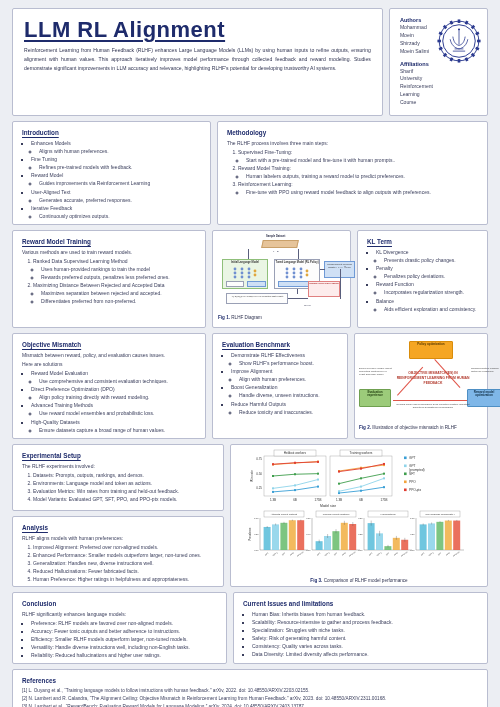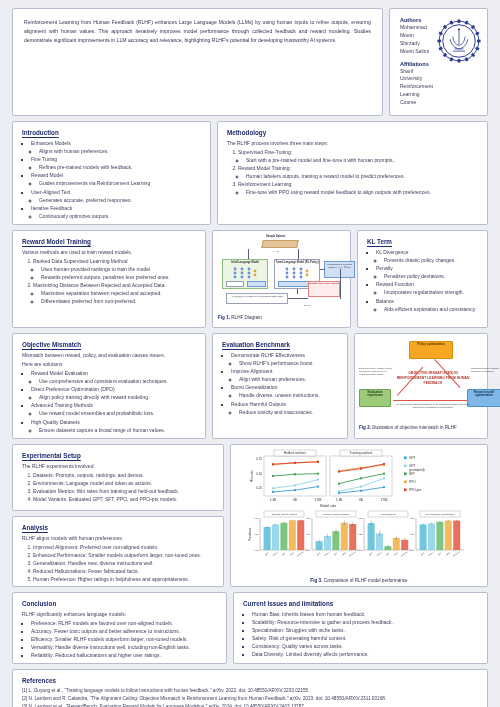--- a/index.html
+++ b/index.html
@@ -89,20 +89,21 @@
   .refs li{font-size:4.7px;line-height:1.75;list-style:none;}
   ul.refs{padding-left:0;}
 </style>
 </head>
 <body>
 
 <div class="poster">
 
   <div class="row">
     <div class="card head-left">
+      <div class="h-title">LLM RL  Alignment</div>
       <p class="abstract">Reinforcement Learning from Human Feedback (RLHF) enhances Large Language Models (LLMs) by using human inputs to refine outputs, ensuring alignment with human values. This approach iteratively improves model performance through collected feedback and reward modeling. Studies demonstrate significant improvements in LLM accuracy and relevance, highlighting RLHF's potential for developing trustworthy AI systems.</p>
     </div>
     <div class="card head-right">
       <div style="flex:1 1 auto;">
         <p class="meta-lbl">Authors</p>
         <p class="meta-txt" style="white-space:pre-line">Mohammad Moein Shirzady
 Moein Salimi</p>
         <div class="meta-gap"></div>
         <p class="meta-lbl">Affiliations</p>
         <p class="meta-txt" style="white-space:pre-line">Sharif University

